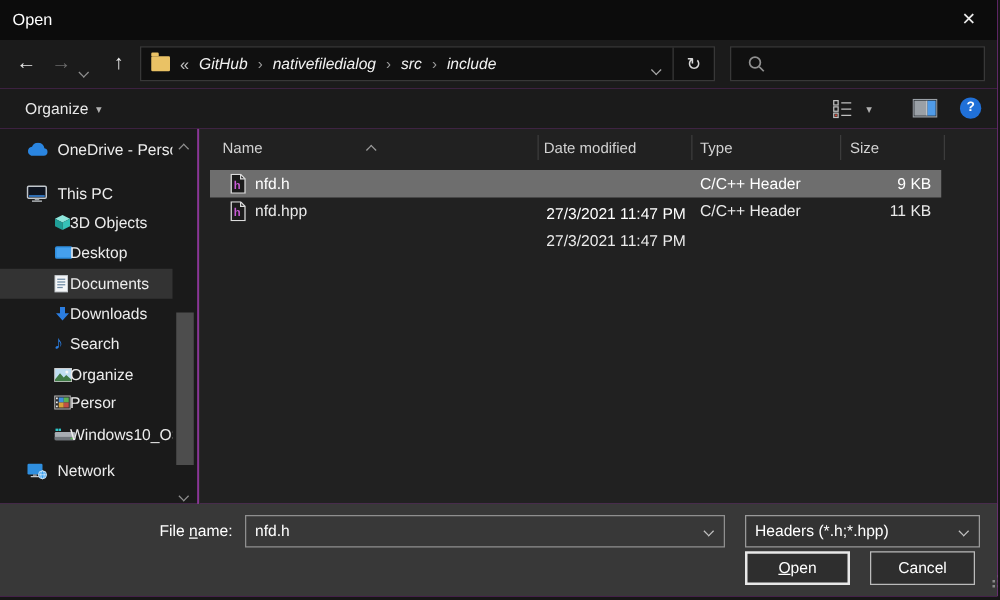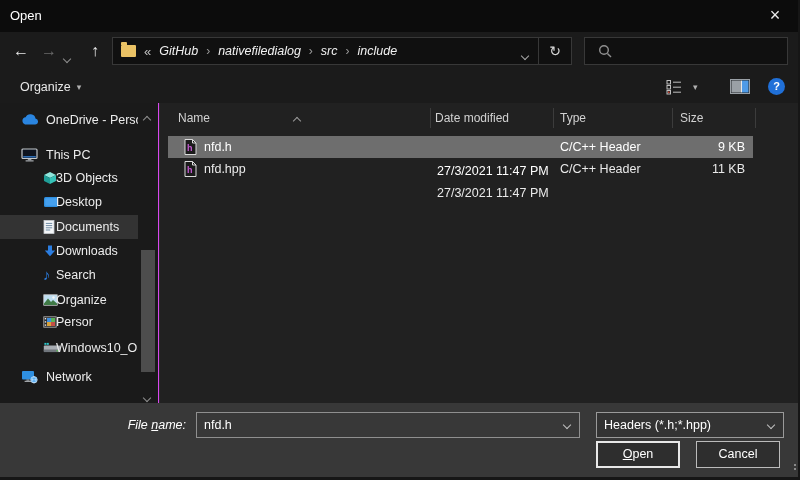--- a/index.html
+++ b/index.html
@@ -73,21 +73,21 @@
   .frow.sel{background:#6e6e6e;color:#ffffff;}
   .fic{position:absolute;left:16px;top:3px;line-height:0;}
   .fname{position:absolute;left:36px;line-height:22px;}
   .fdate{position:absolute;left:269px;line-height:22px;margin-top:24px;}
   .ftypec{position:absolute;left:392px;line-height:22px;}
   .fsize{position:absolute;right:8px;line-height:22px;}
   .row0{top:33px;} .row1{top:55px;}
 
   
   .footer{position:absolute;top:403px;left:0;right:0;bottom:0;background:#383838;font-size:12.5px;color:#ffffff;}
-  .fn-label{position:absolute;left:0;top:9px;width:186px;height:26px;line-height:26px;text-align:right;font-style:italic;}
+  .fn-label{position:absolute;left:0;top:9px;width:186px;height:26px;line-height:26px;text-align:right;}
   .mn{text-decoration:underline;}
   .fn-input{position:absolute;left:196px;top:9px;width:384px;height:26px;background:#383838;border:1px solid #8f8f8f;box-sizing:border-box;}
   .fn-input input{position:absolute;left:0;top:0;width:350px;height:100%;padding:0 0 0 7px;margin:0;background:transparent;border:none;outline:none;color:#fff;font-size:12.5px;font-family:inherit;}
   .fn-input .chv{position:absolute;right:9px;top:9px;color:#c0c0c0;}
   .combo{position:absolute;left:596px;top:9px;width:188px;height:26px;background:#333333;border:1px solid #9a9a9a;box-sizing:border-box;line-height:24px;padding-left:7px;}
   .combo .chv{position:absolute;right:9px;top:9px;color:#c0c0c0;}
   .btn{position:absolute;top:38px;width:84px;height:27px;background:#2e2e2e;text-align:center;box-sizing:border-box;color:#fff;}
   .btn-open{left:596px;border:2px solid #e8e8e8;line-height:23px;}
   .btn-cancel{left:696px;border:1px solid #bbbbbb;line-height:25px;}
   .grip{position:absolute;right:6px;bottom:7px;width:2px;height:2px;

